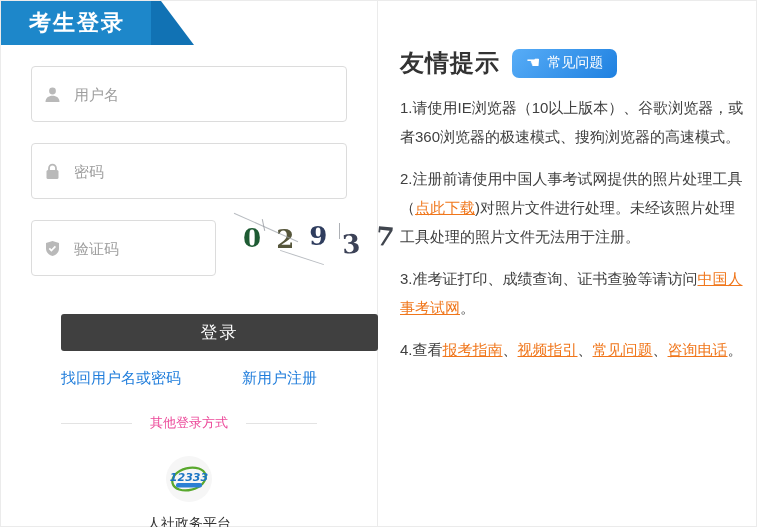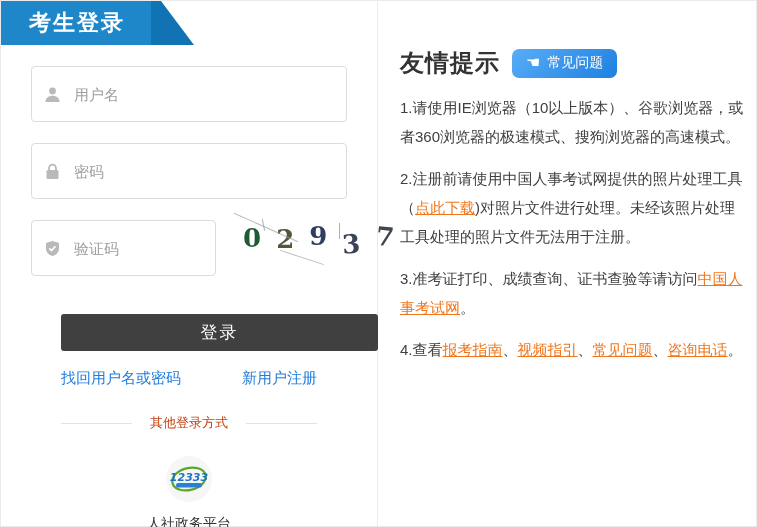--- a/index.html
+++ b/index.html
@@ -33,21 +33,21 @@
   .cline.l2{width:46px;left:44px;top:40px;transform:rotate(18deg);}
   .cline.l3{width:1px;height:16px;left:104px;top:6px;background:#8a8f95;}
   .cline.l4{width:1px;height:12px;left:28px;top:2px;transform:rotate(-12deg);background:#8a8f95;}
   .login-btn{margin:38px 30px 0;height:37px;width:317px;box-sizing:border-box;border:none;border-radius:3px;
              background:#404040;color:#fff;font-size:17px;letter-spacing:2px;cursor:pointer;
              font-family:"Liberation Sans","DejaVu Sans",sans-serif;}
   .links-row{margin:18px 30px 0;display:flex;justify-content:space-between;font-size:15px;gap:20px;}
   .links-row a{color:#1e7cdb;text-decoration:none;cursor:pointer;}
   .other-divider{margin:26px 30px 0;display:flex;align-items:center;}
   .other-divider .line{flex:1;height:1px;background:#e3e3e3;}
-  .other-divider .txt{margin:0 18px;font-size:13px;color:#c2410c;white-space:nowrap;}
+  .other-divider .txt{margin:0 18px;font-size:13px;color:#ec4899;white-space:nowrap;}
   .platform{margin-top:24px;display:flex;flex-direction:column;align-items:center;cursor:pointer;}
   .logo-circle{width:46px;height:46px;border-radius:50%;background:#f6f6f6;display:flex;align-items:center;justify-content:center;}
   .platform-name{margin-top:13px;font-size:14px;color:#333;}
 
   
   .tips-panel{flex:1;box-sizing:border-box;padding:46px 12px 0 22px;}
   .tips-header{display:flex;align-items:center;}
   .tips-title{font-size:24px;font-weight:bold;color:#333;letter-spacing:1px;}
   .faq-btn{margin-left:12px;height:29px;padding:0 14px;border:none;border-radius:7px;cursor:pointer;
            background:linear-gradient(135deg,#58adf7,#1e80e0);color:#fff;font-size:14px;

